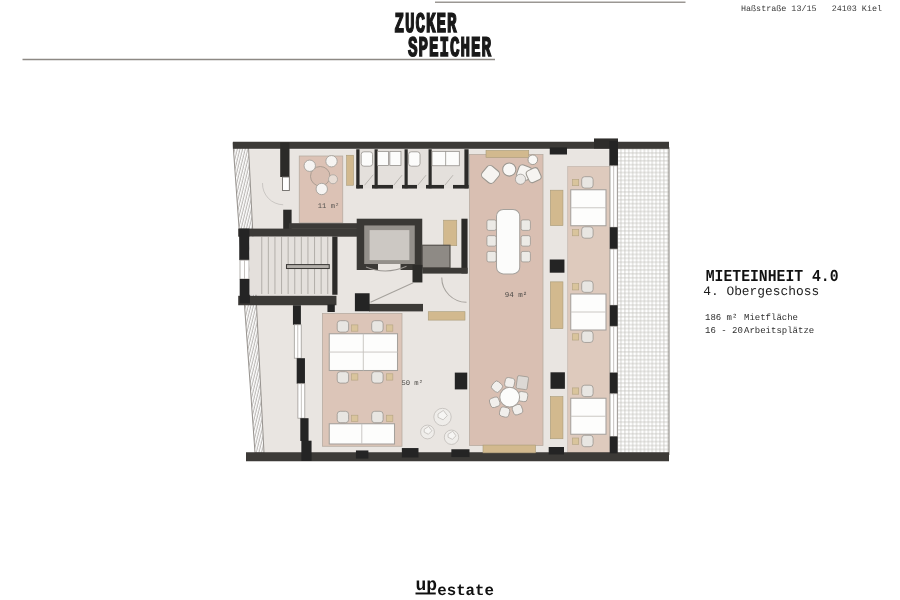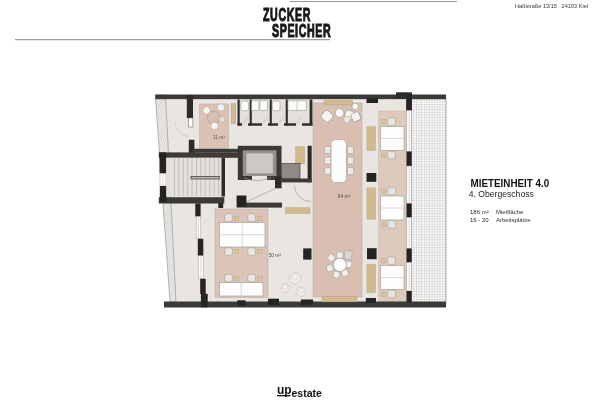--- a/index.html
+++ b/index.html
@@ -1,17 +1,17 @@
 <!DOCTYPE html>
 <html><head>
 <meta charset="utf-8">
 <style>
   html,body{margin:0;padding:0;background:#fff;}
   #page{position:relative;width:600px;height:400px;background:#fff;overflow:hidden;
-        font-family:Liberation Sans, sans-serif;}
+        font-family:Liberation Mono, monospace;}
   svg{display:block;}
 </style>
 </head>
 <body>
 <div id="page">
 <svg width="600" height="400" viewBox="0 0 600 400">
 <defs>
 
   <pattern id="hatchL" width="1.7" height="8" patternUnits="userSpaceOnUse" patternTransform="rotate(14)">
     <rect width="1.7" height="8" fill="#ffffff"></rect>

